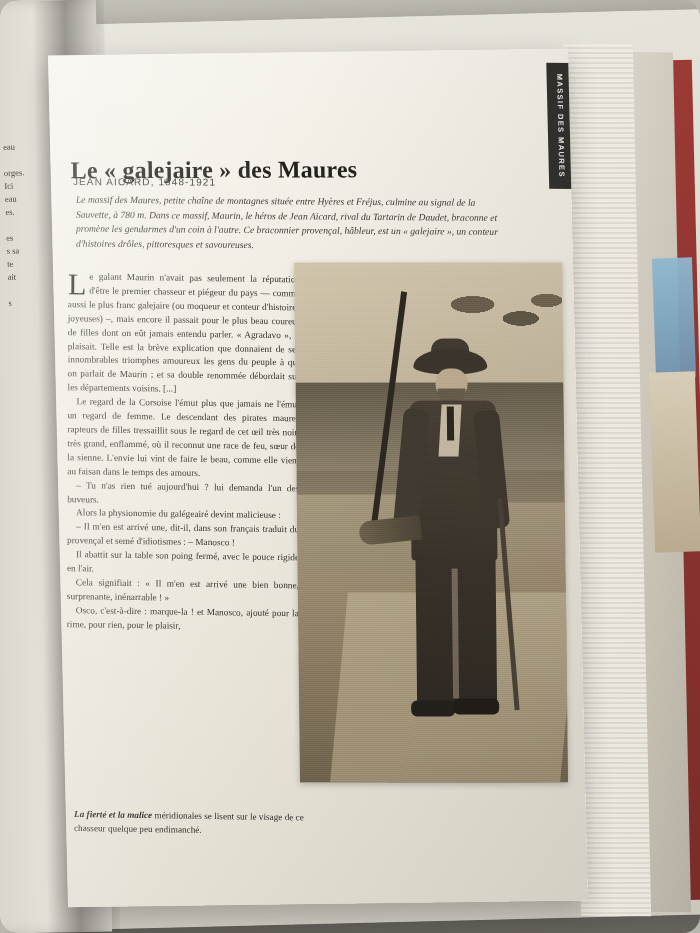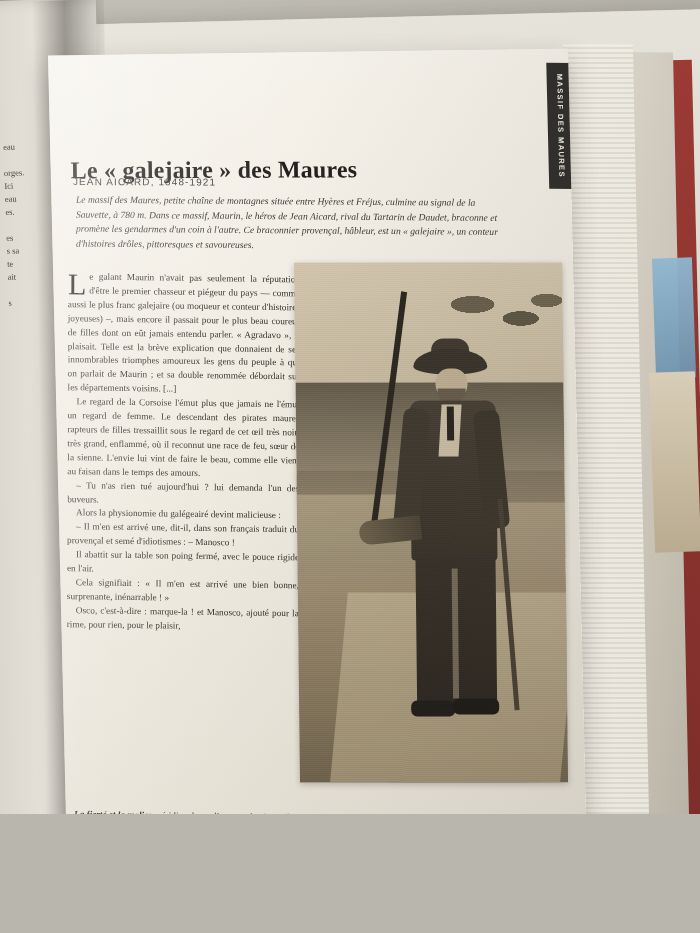--- a/index.html
+++ b/index.html
@@ -2,21 +2,21 @@
 <html><head>
 <meta charset="utf-8">
 <title>Book page photo</title>
 <style>
   html,body{margin:0;padding:0;}
   body{
     width:700px;height:933px;overflow:hidden;
     background:#b9b6ae;
     font-family:"Liberation Serif", serif;
   }
-  #stage{position:relative;width:700px;height:814px;overflow:hidden;}
+  #stage{position:relative;width:700px;height:933px;overflow:hidden;border-radius:17px;}
 
   
   .backdrop{
     position:absolute;inset:0;
     background:
       linear-gradient(165deg,#c7c4bb 0%,#b3b0a7 28%,#a9a69d 62%,#9c9990 100%);
   }
   .backdrop-shadow-left{
     position:absolute;left:0;top:0;width:70px;height:933px;
     background:linear-gradient(90deg,rgba(60,58,54,.55),rgba(60,58,54,0));

